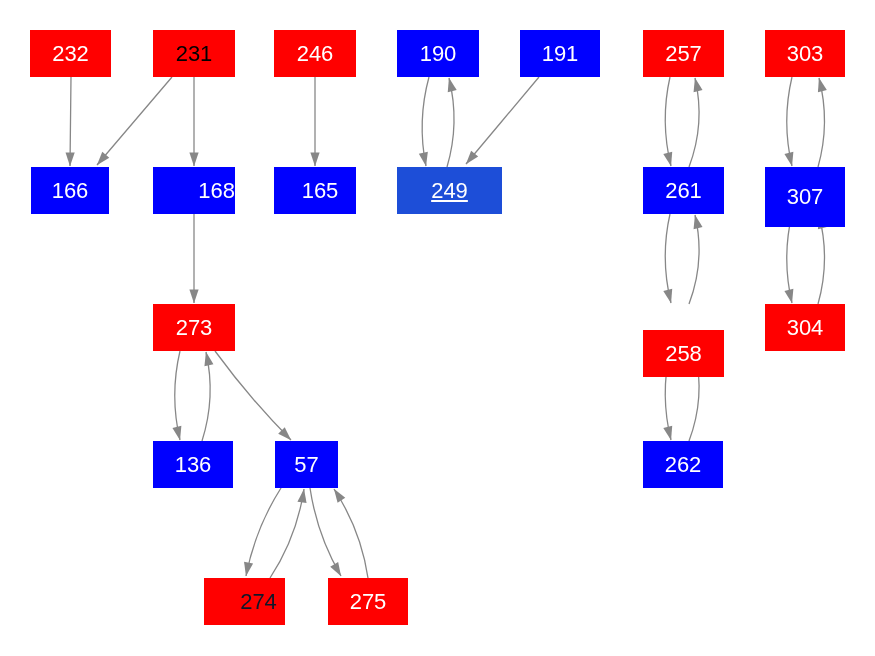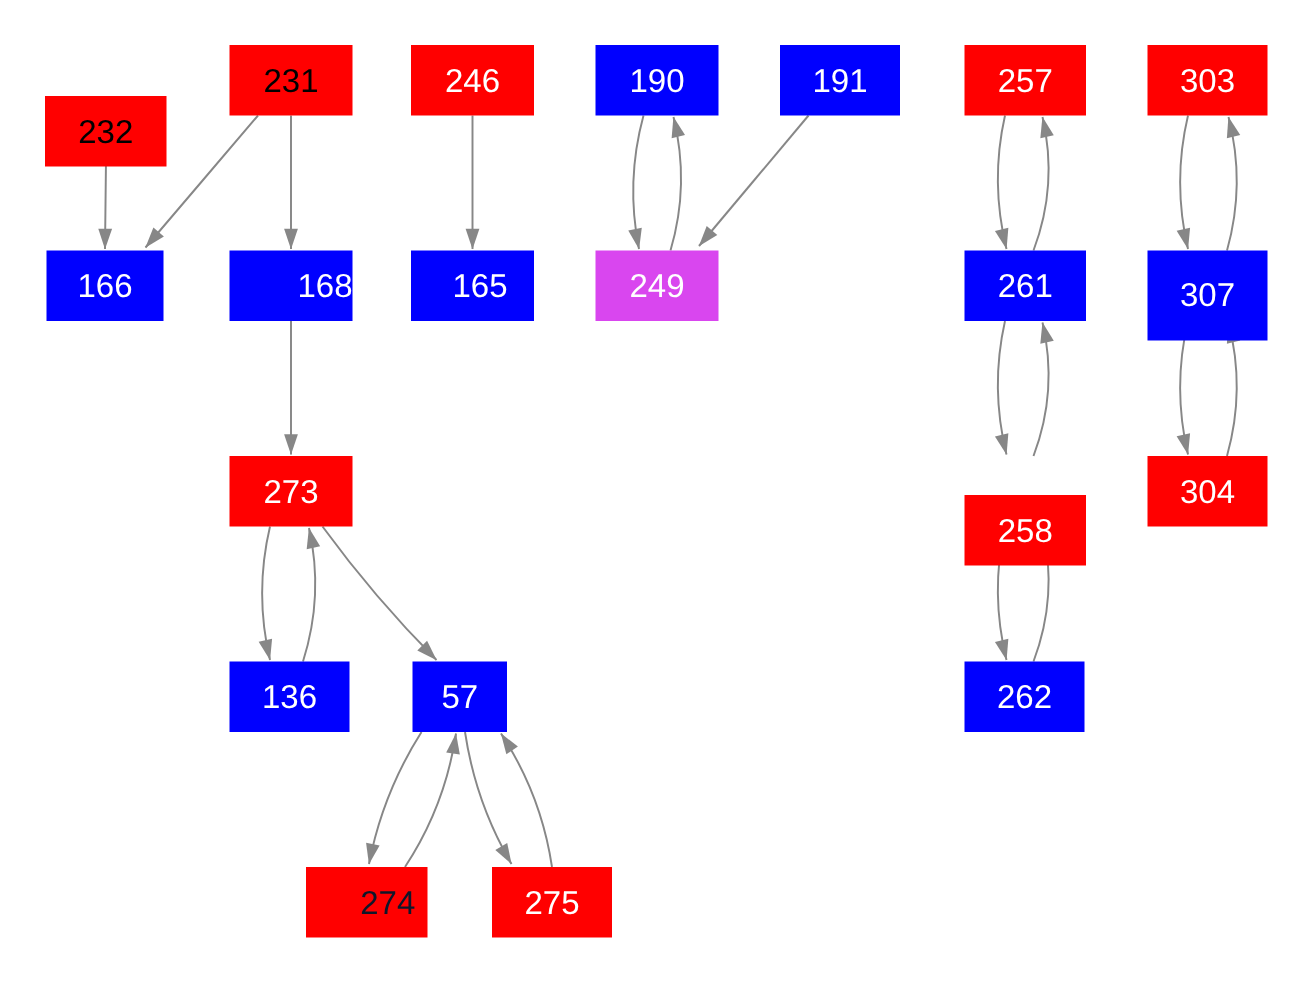--- a/index.html
+++ b/index.html
@@ -64,21 +64,21 @@
         <path d="M215,351 C238.1,382.6 263.4,412.3 291,440" class="edge" stroke="#878787" marker-end="url(#arrowhead)"></path>
         <path d="M281,488 C263.8,515.1 252.1,544.4 246,576" class="edge" stroke="#878787" marker-end="url(#arrowhead)"></path>
         <path d="M270,578 C287.9,550.8 299.2,521.2 304,489" class="edge" stroke="#878787" marker-end="url(#arrowhead)"></path>
         <path d="M310,488 C314.7,519.3 325.0,548.7 341,576" class="edge" stroke="#878787" marker-end="url(#arrowhead)"></path>
         <path d="M368,578 C363.2,545.8 351.9,516.2 334,489" class="edge" stroke="#878787" marker-end="url(#arrowhead)"></path>
         <path d="M670,351 C663.3,380.7 663.7,410.4 671,440" class="edge" stroke="#878787" marker-end="url(#arrowhead)"></path>
         <path d="M689,441 C700.0,411.9 702.0,382.3 695,352" class="edge" stroke="#878787" marker-end="url(#arrowhead)"></path>
       </g>
   </svg>
   <div id="node-layer">
-      <div class="node" style="left: 30px; top: 30px; width: 81px; height: 47px; background: rgb(255, 0, 0); color: #000000; margin-top: 34px;">
+      <div class="node" style="left: 30px; top: 30px; width: 81px; height: 47px; background: rgb(255, 0, 0); color: #ffffff;">
         <span>232</span>
       </div>
       <div class="node" style="left: 153px; top: 30px; width: 82px; height: 47px; background: rgb(255, 0, 0); color: #000000;">
         <span>231</span>
       </div>
       <div class="node" style="left: 274px; top: 30px; width: 82px; height: 47px; background: rgb(255, 0, 0); color: rgb(255, 255, 255);">
         <span>246</span>
       </div>
       <div class="node" style="left: 397px; top: 30px; width: 82px; height: 47px; background: rgb(0, 0, 255); color: rgb(255, 255, 255);">
         <span>190</span>
@@ -94,21 +94,21 @@
       </div>
       <div class="node" style="left: 31px; top: 167px; width: 78px; height: 47px; background: rgb(0, 0, 255); color: rgb(255, 255, 255);">
         <span>166</span>
       </div>
       <div class="node" style="left: 153px; top: 167px; width: 82px; height: 47px; background: rgb(0, 0, 255); color: rgb(255, 255, 255); justify-content: flex-end;">
         <span>168</span>
       </div>
       <div class="node" style="left: 274px; top: 167px; width: 82px; height: 47px; background: rgb(0, 0, 255); color: rgb(255, 255, 255); padding-left: 10px;">
         <span>165</span>
       </div>
-      <div class="node" style="left: 397px; top: 167px; width: 82px; height: 47px; background: #d946ef; color: rgb(255, 255, 255);">
+      <div class="node" style="left: 397px; top: 167px; width: 105px; height: 47px; background: #1d4ed8; color: rgb(255, 255, 255); text-decoration: underline;">
         <span>249</span>
       </div>
       <div class="node" style="left: 643px; top: 167px; width: 81px; height: 47px; background: rgb(0, 0, 255); color: rgb(255, 255, 255);">
         <span>261</span>
       </div>
       <div class="node" style="left: 765px; top: 167px; width: 80px; height: 60px; background: rgb(0, 0, 255); color: rgb(255, 255, 255);">
         <span>307</span>
       </div>
       <div class="node" style="left: 153px; top: 304px; width: 82px; height: 47px; background: rgb(255, 0, 0); color: rgb(255, 255, 255);">
         <span>273</span>

